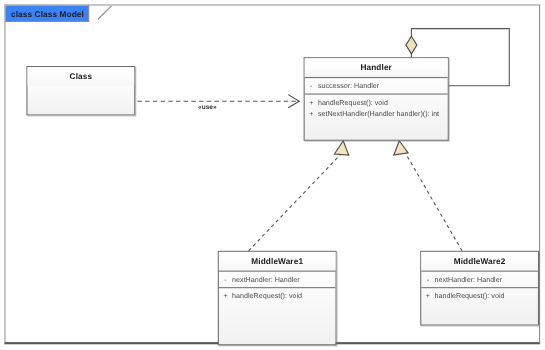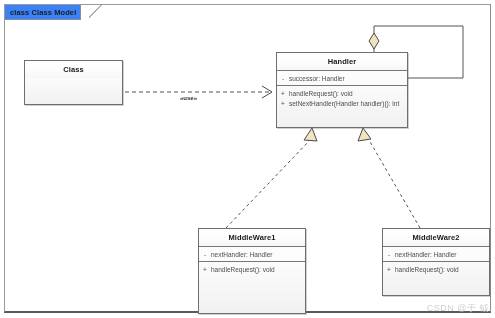--- a/index.html
+++ b/index.html
@@ -245,15 +245,14 @@
       <div class="cls-sep"></div>
       <div class="cls-compartment grow">
         <div class="cls-row">
           <span class="cls-vis">+</span>
           <span>handleRequest(): void</span>
         </div>
       </div>
     </div>
   </div>
 
-  <div class="watermark">CSDN @于 钺</div>
 
 </div>
 
 </body></html>

